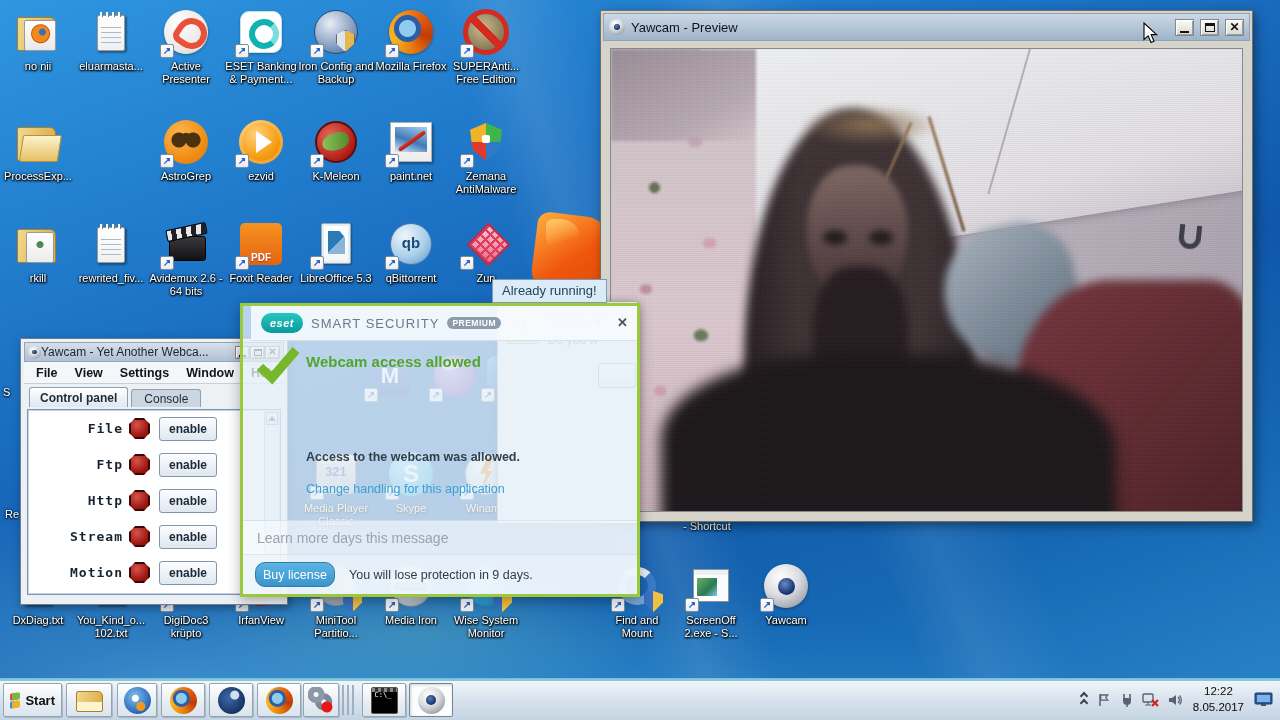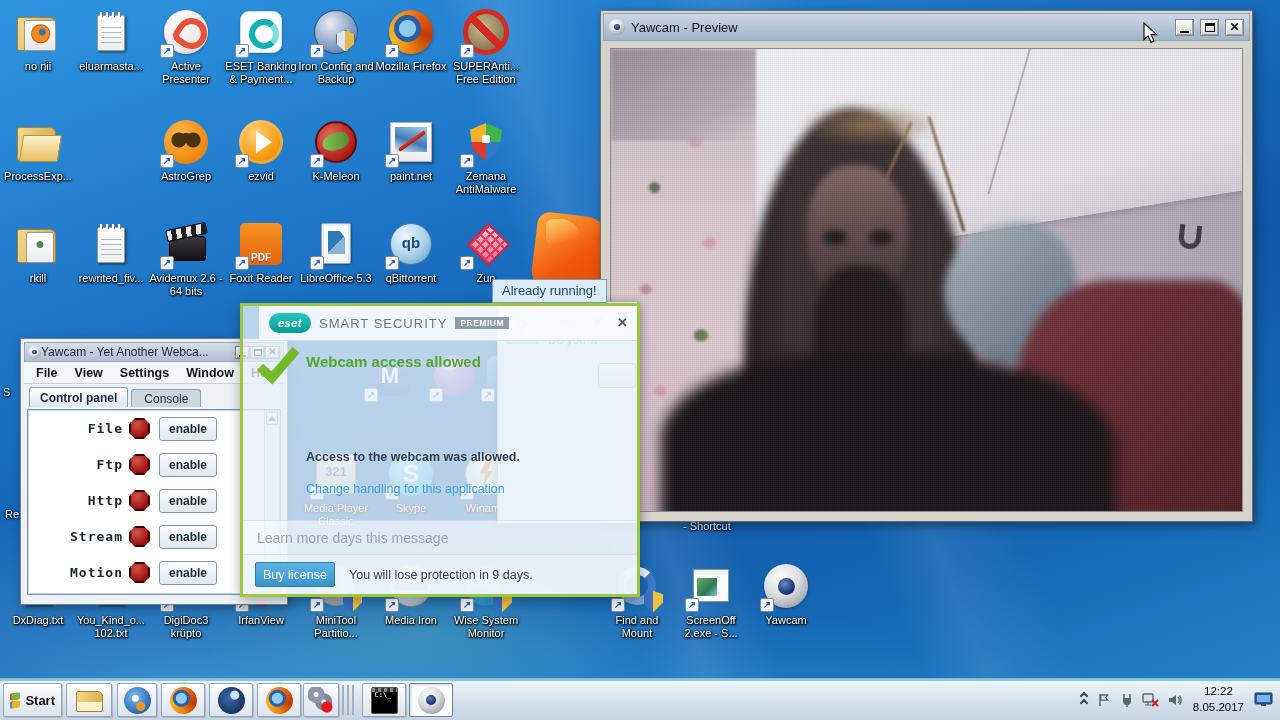--- a/index.html
+++ b/index.html
@@ -246,45 +246,45 @@
   .chev-down{transform:rotate(-45deg);}
   .qchev{position:absolute;left:96px;top:14px;}
   .qclose{position:absolute;right:7px;top:10px;font-size:13px;font-weight:700;color:#3a4450;}
   .qtext{position:absolute;left:50px;top:31px;font-size:12px;color:#9aa5b0;}
   .qbtn{position:absolute;left:100px;top:61px;width:38px;height:25px;background:linear-gradient(#ffffff,#e4e9ee);
     border:1px solid #9fb0c0;border-radius:3px;}
 
   
   #eset{position:absolute;left:240px;top:303px;width:400px;height:294px;z-index:40;
     border:3px solid #9cc83c;background:rgba(231,241,248,.78);box-shadow:0 4px 12px rgba(0,0,0,.3);}
-  .eheader{position:absolute;left:16px;right:0;top:0;height:35px;background:rgba(248,252,255,.85);
+  .eheader{position:absolute;left:8px;right:0;top:0;height:35px;background:rgba(248,252,255,.85);
     border-bottom:1px solid rgba(185,205,222,.55);display:flex;align-items:center;gap:8px;padding:0 10px;}
   .elogo{width:42px;height:20px;border-radius:10px;background:linear-gradient(#25c6c2,#0a9a9c);
     color:#fff;font-weight:700;font-style:italic;font-size:11px;text-align:center;line-height:20px;letter-spacing:.5px;}
   .ebrand{font-size:13px;color:#6a7a8a;letter-spacing:1px;}
   .epremium{background:#8d9dab;color:#fff;font-size:8.5px;font-weight:700;letter-spacing:.5px;
-    padding:1px 5px;border-radius:0;}
+    padding:1px 5px;border-radius:7px;}
   .eclose{position:absolute;right:9px;top:9px;font-size:13px;font-weight:700;color:#4a5560;}
   .echeck{position:absolute;left:12px;top:38px;}
   .eheadline{position:absolute;left:63px;top:47px;font-size:15px;font-weight:700;color:#54a52c;}
   .epara{position:absolute;left:63px;top:86px;width:325px;font-size:12.5px;color:#3c4956;line-height:22px;}
   .elink{color:#3aa0d8;}
   .jicon{display:inline-block;width:13px;height:13px;border:1px solid #90a0b0;background:
     radial-gradient(circle at 50% 28%,#e84a3a 0 2px,transparent 3px),
     radial-gradient(circle at 50% 68%,#2a6ac8 0 3px,transparent 4px),#fff;
     vertical-align:-2px;border-radius:2px;}
   .eallowed{position:absolute;left:63px;top:144px;font-size:12.5px;font-weight:700;color:#31404d;}
   .echange{position:absolute;left:63px;top:176px;font-size:12.5px;color:#3aa0d8;}
   .elearn{position:absolute;left:0;right:0;bottom:40px;height:34px;background:rgba(248,252,255,.6);
     border-top:1px solid rgba(195,212,226,.6);display:flex;align-items:center;padding:0 14px;
     font-size:14px;color:#98a4ae;}
   .efoot{position:absolute;left:0;right:0;bottom:0;height:40px;background:rgba(238,246,251,.85);
     border-top:1px solid rgba(195,212,226,.5);display:flex;align-items:center;gap:14px;padding:0 12px;}
   .buy-btn{width:80px;height:25px;background:linear-gradient(#5cb3e4,#3a95cc);border:1px solid #2e7ba8;
-    border-radius:2px;color:#fff;font-size:12.5px;}
+    border-radius:10px;color:#fff;font-size:12.5px;}
   .elose{font-size:12.5px;color:#2e3c49;}
 
   
   #tooltip{position:absolute;left:492px;top:279px;height:24px;z-index:45;padding:3px 9px;
     background:#dcebf8;border:1px solid #7d99b4;font-size:13px;color:#23455f;white-space:nowrap;}
 
   
   #taskbar{position:absolute;left:0;right:0;bottom:0;height:42px;z-index:60;
     background:linear-gradient(#f2f7fb,#d6e1ec 55%,#c5d4e2);border-top:1px solid #8fb8cc;}
   #taskbar::before{content:"";position:absolute;left:0;right:0;top:0;height:2px;background:#7ccbe0;}

